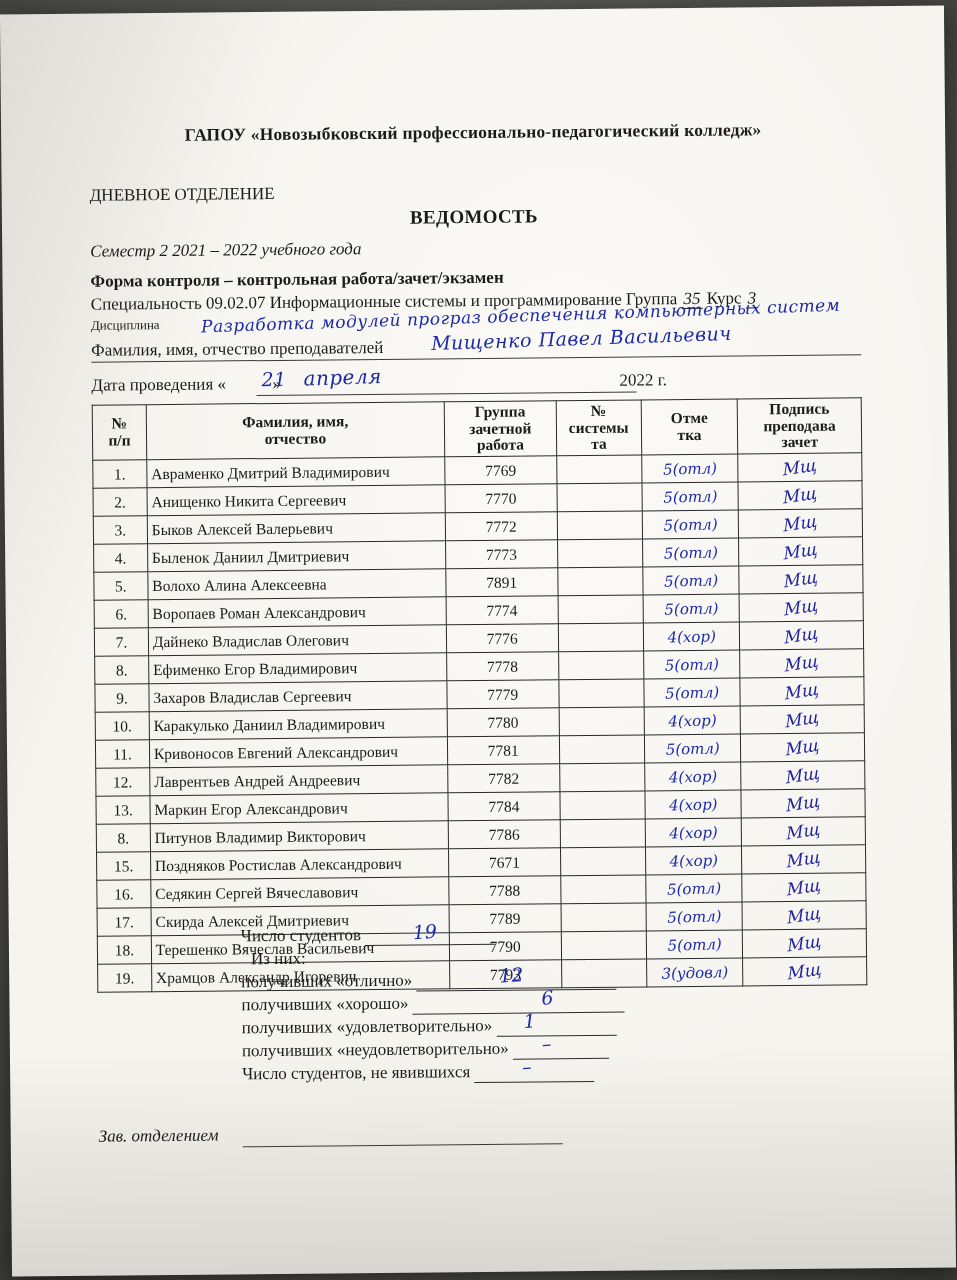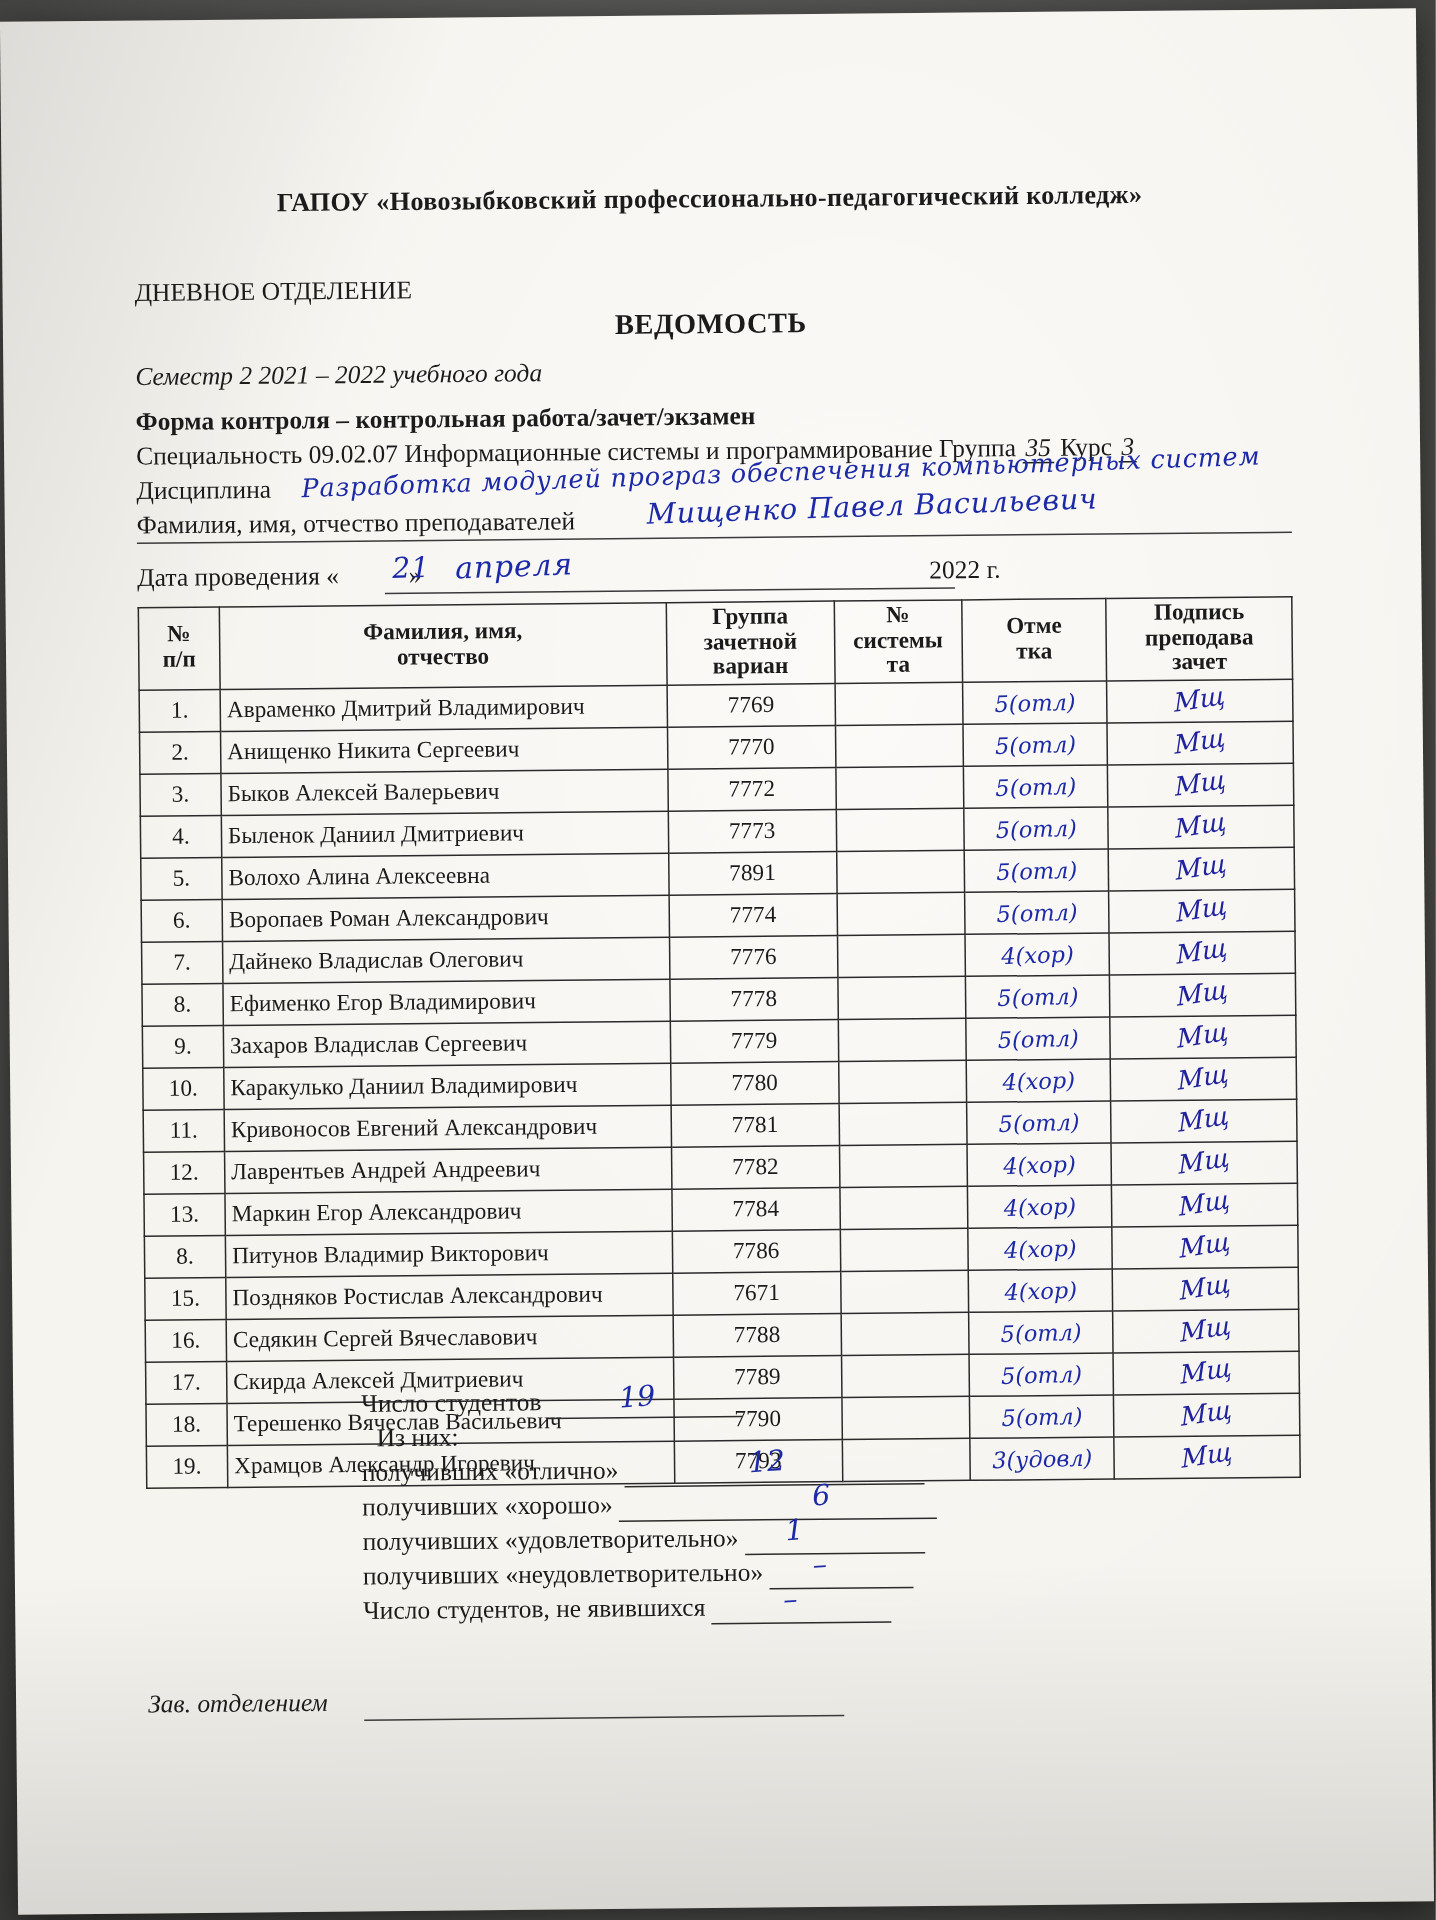--- a/index.html
+++ b/index.html
@@ -41,21 +41,21 @@
   }
   .dept{position:absolute;top:172px;left:88px;font-size:17px;}
   .vedomost{
     position:absolute;top:196px;left:0;width:944px;text-align:center;
     font-weight:bold;font-size:19px;letter-spacing:.3px;
   }
   .semester{position:absolute;top:228px;left:88px;font-size:17px;font-style:italic;}
   .form{position:absolute;top:258px;left:88px;font-size:17px;font-weight:bold;}
   .spec{position:absolute;top:281px;left:88px;font-size:17px;}
   .u{border-bottom:1px solid #222;padding:0 2px;font-style:italic;}
-  .discipline{position:absolute;top:304px;left:88px;font-size:17px;}
+  .discipline{position:absolute;top:304px;left:88px;font-size:13px;}
   .teacher{position:absolute;top:327px;left:88px;font-size:17px;}
   .rule{
     position:absolute;border-bottom:1px solid #3a3a3a;
   }
   .r1{top:348px;left:88px;width:770px;}
   .date{position:absolute;top:362px;left:88px;font-size:17px;}
   .r2{top:383px;left:253px;width:380px;}
 
   
   .hw{
@@ -172,21 +172,21 @@
               <div>№</div>
               <div>п/п</div>
             </th>
             <th class="c-fio">
               <div>Фамилия, имя,</div>
               <div>отчество</div>
             </th>
             <th class="c-book">
               <div>Группа</div>
               <div>зачетной</div>
-              <div>вариан</div>
+              <div>работа</div>
             </th>
             <th class="c-var">
               <div>№</div>
               <div>системы</div>
               <div>та</div>
             </th>
             <th class="c-mark">
               <div>Отме</div>
               <div>тка</div>
             </th>

